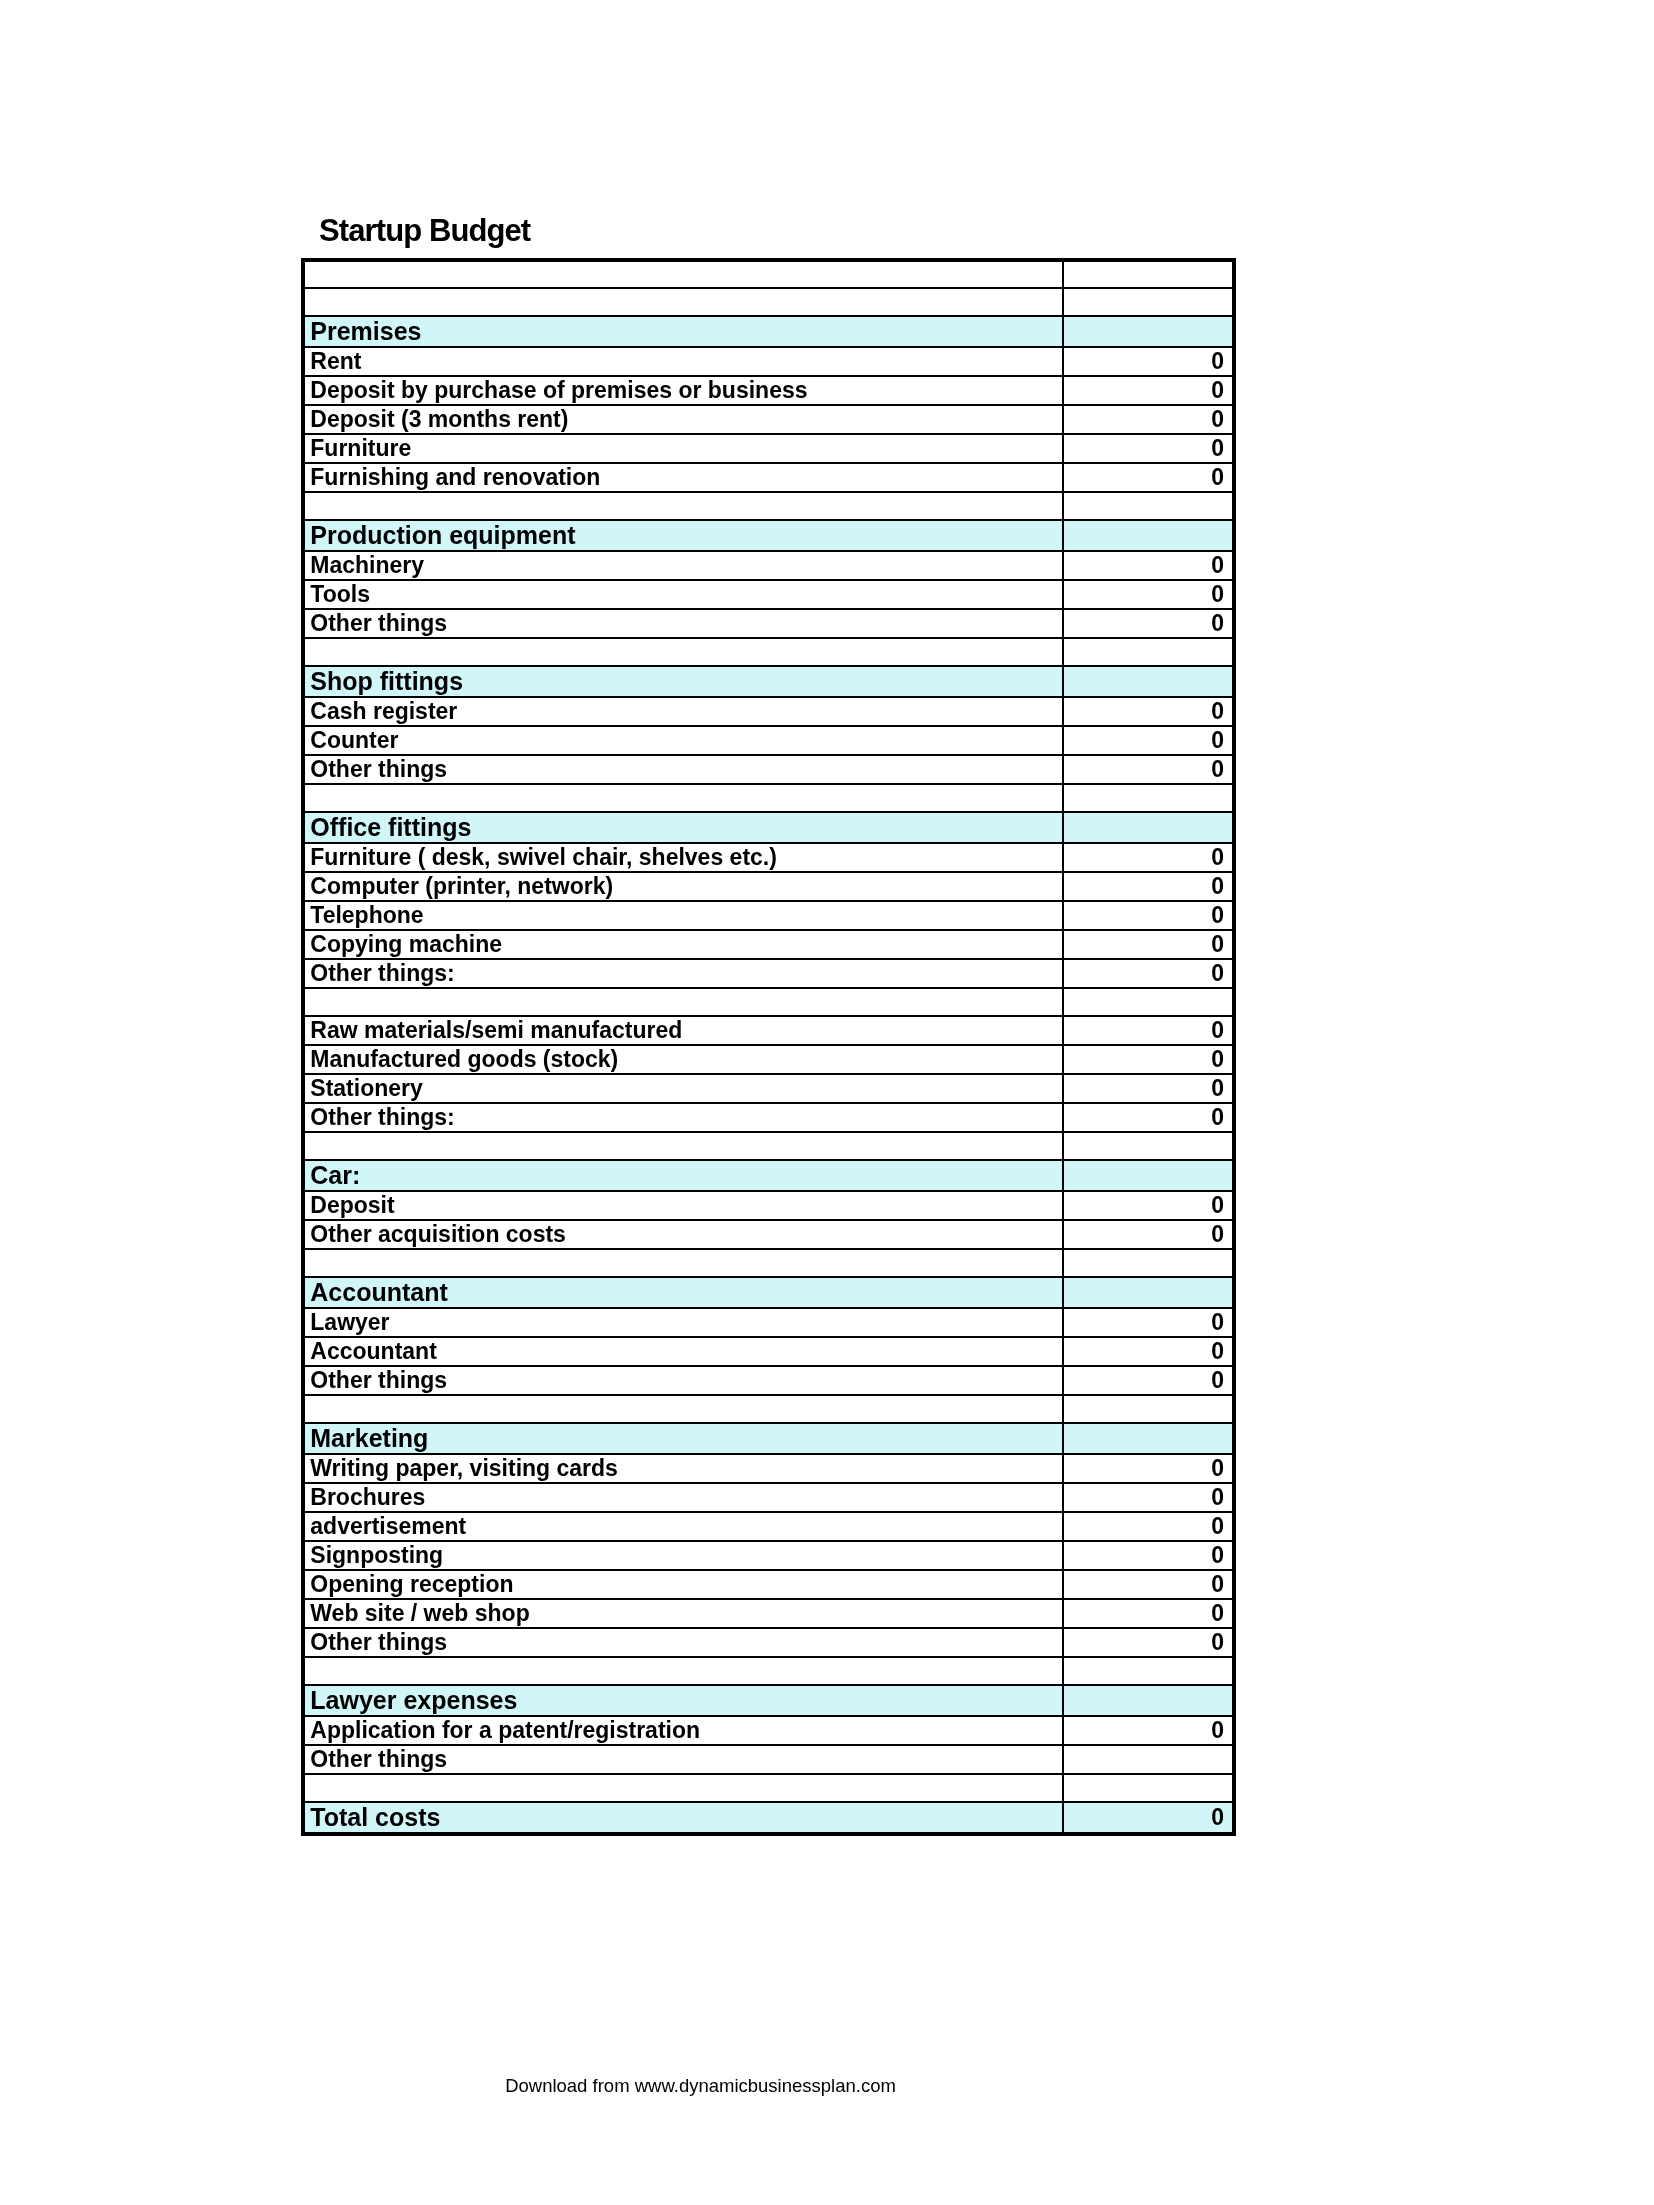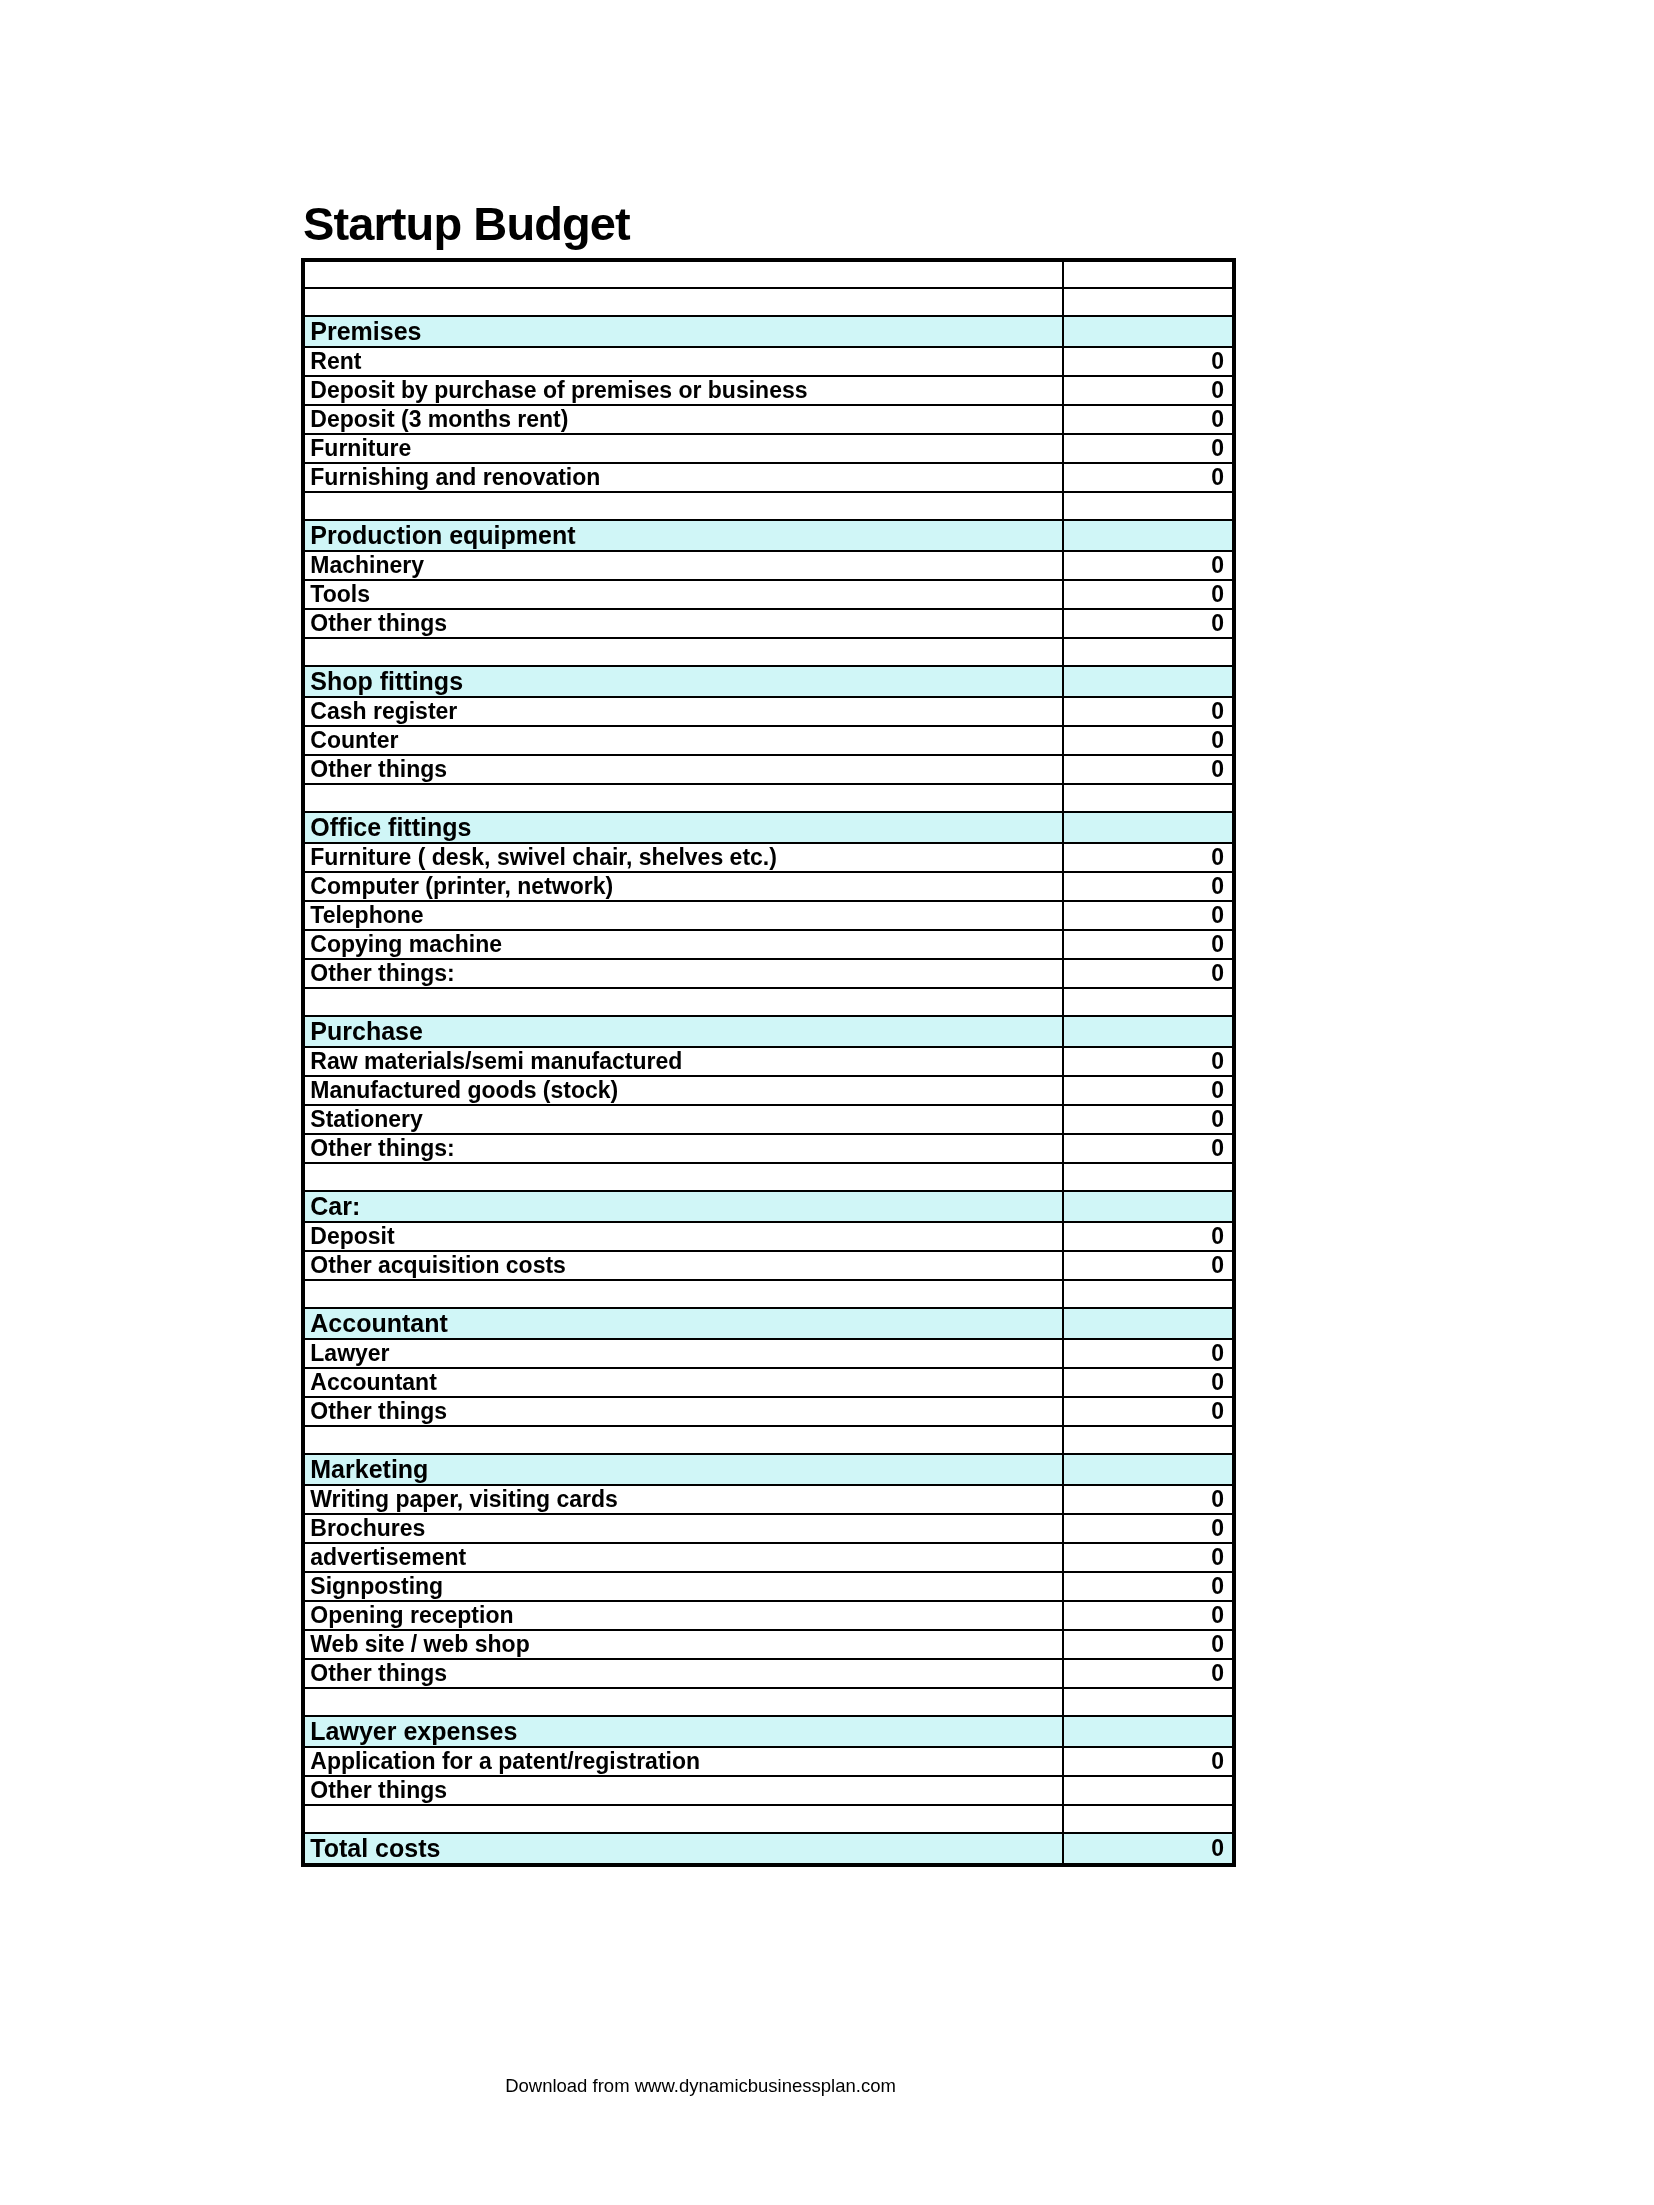--- a/index.html
+++ b/index.html
@@ -8,22 +8,22 @@
   body {
     width: 1654px; height: 2206px;
     background: #ffffff;
     position: relative;
     font-family: "Liberation Sans", sans-serif;
     color: #000;
   }
   .page-title {
     position: absolute;
     left: 303px; top: 199px;
-    margin: 0;
-    font-size: 47px;
+    margin: 16px;
+    font-size: 31px;
     font-weight: bold;
     letter-spacing: -0.9px;
     line-height: 1.05;
     white-space: nowrap;
   }
   table.budget {
     position: absolute;
     left: 301px; top: 258px;
     width: 932px;
     table-layout: fixed;
@@ -162,24 +162,20 @@
         <td class="value-cell">0</td>
       </tr>
       <tr class="row-item">
         <td class="label-cell">Other things:</td>
         <td class="value-cell">0</td>
       </tr>
       <tr class="row-empty">
         <td class="label-cell"></td>
         <td class="value-cell"></td>
       </tr>
-      <tr class="row-header">
-        <td class="label-cell">Purchase</td>
-        <td class="value-cell"></td>
-      </tr>
       <tr class="row-item">
         <td class="label-cell">Raw materials/semi manufactured</td>
         <td class="value-cell">0</td>
       </tr>
       <tr class="row-item">
         <td class="label-cell">Manufactured goods (stock)</td>
         <td class="value-cell">0</td>
       </tr>
       <tr class="row-item">
         <td class="label-cell">Stationery</td>

